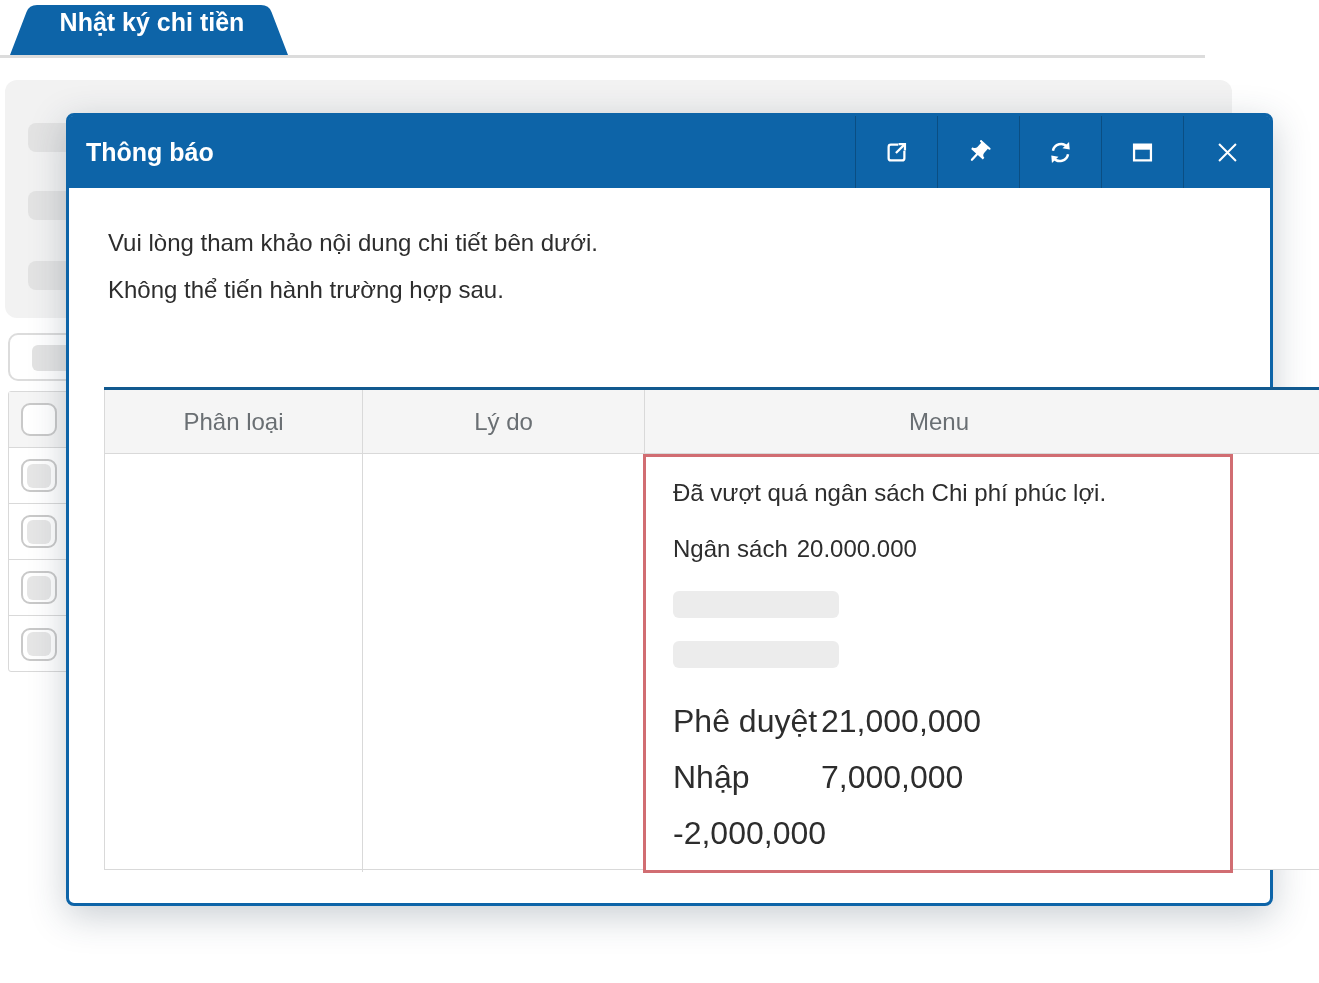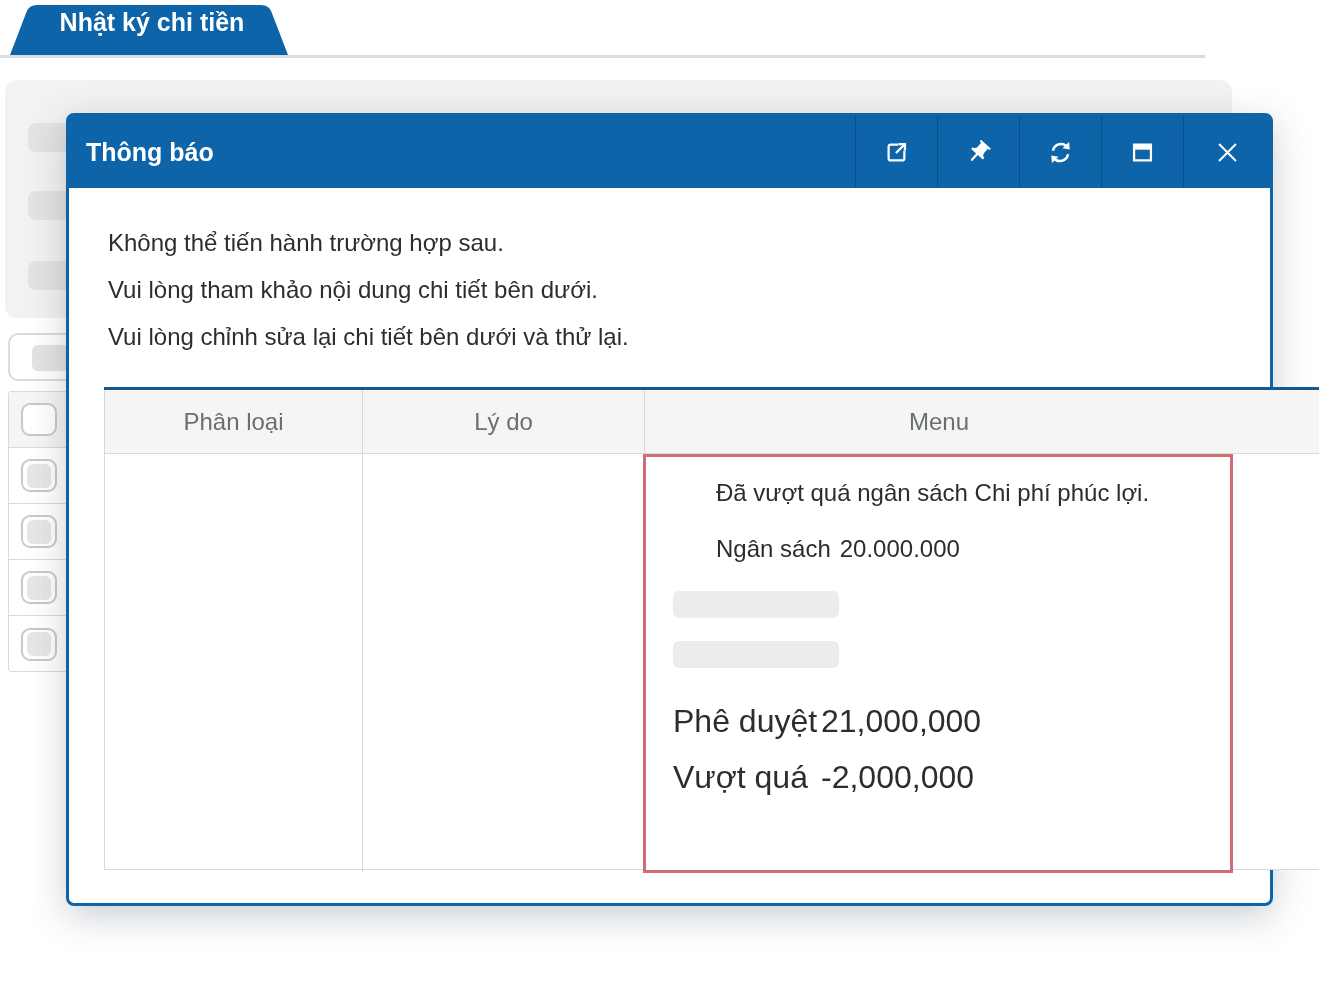--- a/index.html
+++ b/index.html
@@ -108,21 +108,21 @@
     display: grid; grid-template-columns: 257px 282px 589px;
     height: 416px; background: #ffffff;
     border-left: 1px solid #d9d9d9; border-bottom: 1px solid #d9d9d9;
   }
   .bcell { border-left: 1px solid #d9d9d9; }
   .bcell:first-child { border-left: none; }
   .bcell.reason {
     border: 3px solid #d16d72; margin-left: -1px; margin-bottom: -1px;
     height: 419px; padding: 8px 0 0 27px; background: #ffffff;
   }
-  .r-line { height: 56px; line-height: 56px; font-size: 24px; color: #2d2d2d; white-space: nowrap; margin-left: 43px; }
+  .r-line { height: 56px; line-height: 56px; font-size: 24px; color: #2d2d2d; white-space: nowrap; }
   .r-budget .gap { display: inline-block; width: 9px; }
   .skel-bar { width: 166px; height: 27px; border-radius: 6px; background: #ececec; }
   .skel-bar.b1 { margin-top: 14px; }
   .skel-bar.b2 { margin-top: 23px; }
   .r-details { margin-top: 25px; }
   .r-detail-row { display: flex; height: 56px; line-height: 56px; font-size: 32px; }
   .r-detail-row .dlabel { width: 148px; }
   .r-detail-row .dvalue { white-space: nowrap; }
 </style>
 </head>
@@ -215,23 +215,22 @@
         <div class="hbtn close">
           <svg viewBox="0 0 24 24">
             <path d="M4.5 4.5 L19.5 19.5 M19.5 4.5 L4.5 19.5" stroke="#ffffff" stroke-width="1.8" fill="none"></path>
           </svg>
         </div>
 
       </div>
     </div>
 
     <div class="modal-messages">
+      <div>Vui lòng tham khảo nội dung chi tiết bên dưới.</div>
       <div>Không thể tiến hành trường hợp sau.</div>
-      <div>Vui lòng tham khảo nội dung chi tiết bên dưới.</div>
-      <div>Vui lòng chỉnh sửa lại chi tiết bên dưới và thử lại.</div>
     </div>
 
     <div class="mtable">
       <div class="mtable-head">
         <div class="hcell">Phân loại</div>
         <div class="hcell">Lý do</div>
         <div class="hcell">Menu</div>
       </div>
       <div class="mtable-body">
         <div class="bcell"></div>
@@ -242,21 +241,24 @@
             <span>Ngân sách</span><span class="gap"></span><span>20.000.000</span>
           </div>
           <div class="skel-bar b1"></div>
           <div class="skel-bar b2"></div>
           <div class="r-details">
             <div class="r-detail-row">
               <span class="dlabel">Phê duyệt</span>
               <span class="dvalue">21,000,000</span>
             </div>
             <div class="r-detail-row">
-              <span class="dlabel">Vượt quá</span>
+              <span class="dlabel">Nhập</span>
+              <span class="dvalue">7,000,000</span>
+            </div>
+            <div class="r-detail-row">
               <span class="dvalue">-2,000,000</span>
             </div>
           </div>
         </div>
       </div>
     </div>
   </div>
 
 </div>
 

